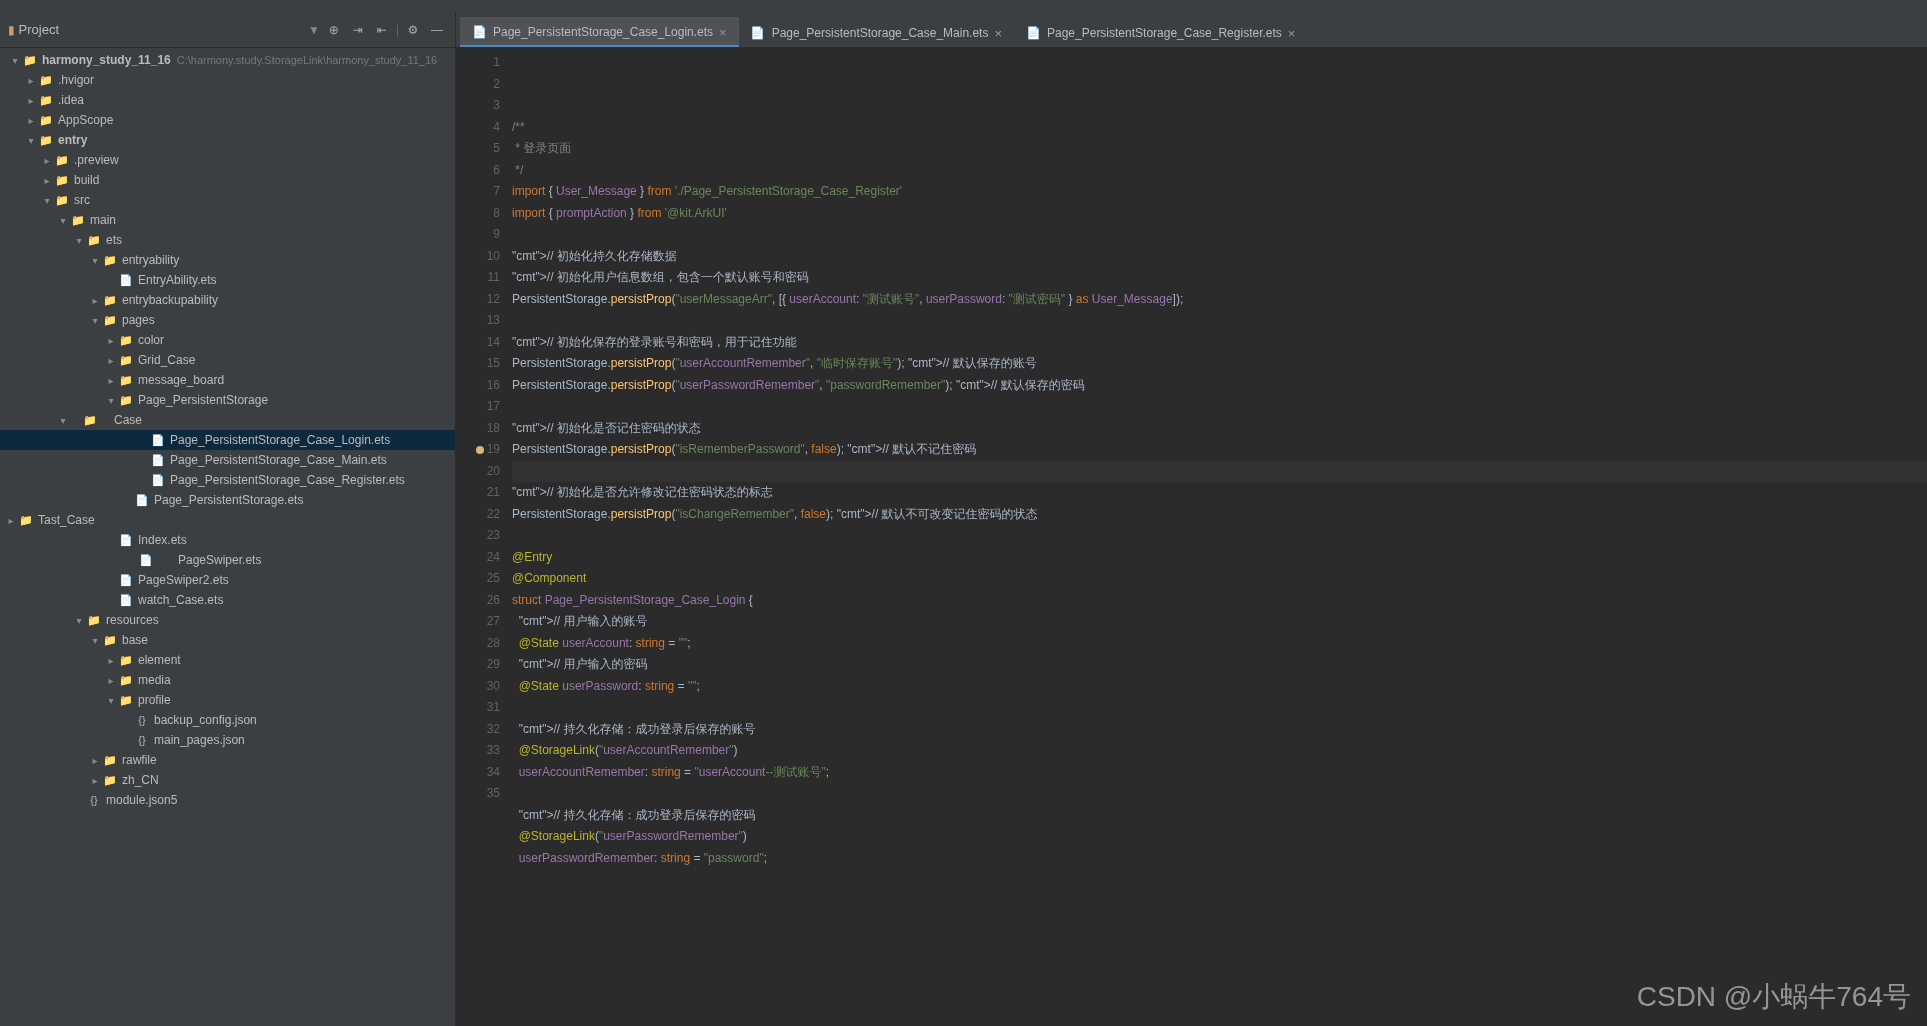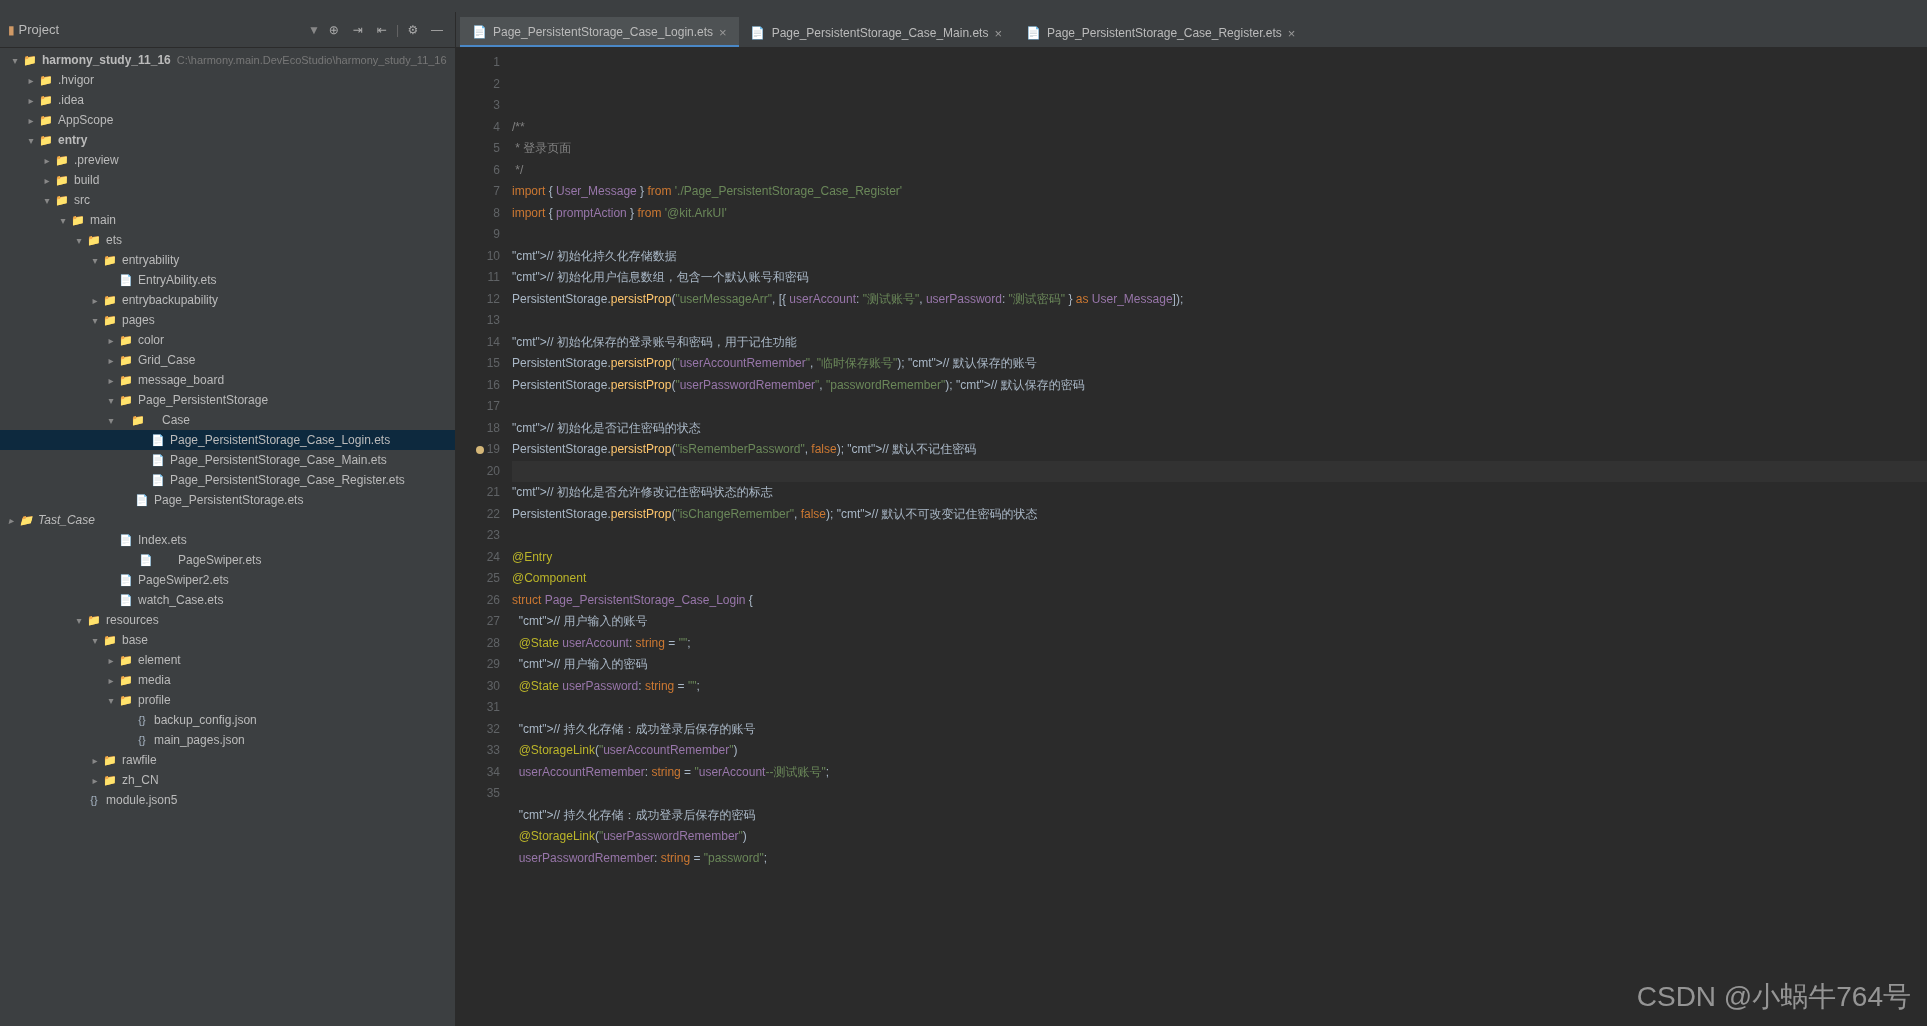--- a/index.html
+++ b/index.html
@@ -65,21 +65,21 @@
       <span class="hdr-icon">⇤</span>
       <span style="color:#666">|</span>
       <span class="hdr-icon">⚙</span>
       <span class="hdr-icon">—</span>
     </div>
     <div class="tree" id="tree">
         <div class="tree-row" style="padding-left: 8px;">
           <span class="arrow open"></span>
           <span class="ficon folder-blue"></span>
           <span class="fname bold">harmony_study_11_16</span>
-          <span class="fpath">C:\harmony.main.DevEcoStudio\harmony_study_11_16</span>
+          <span class="fpath">C:\harmony.study.StorageLink\harmony_study_11_16</span>
         </div>
         <div class="tree-row" style="padding-left: 24px;">
           <span class="arrow closed"></span>
           <span class="ficon folder"></span>
           <span class="fname">.hvigor</span>
         </div>
         <div class="tree-row" style="padding-left: 24px;">
           <span class="arrow closed"></span>
           <span class="ficon folder"></span>
           <span class="fname">.idea</span>
@@ -152,21 +152,21 @@
         <div class="tree-row" style="padding-left: 104px;">
           <span class="arrow closed"></span>
           <span class="ficon folder"></span>
           <span class="fname">message_board</span>
         </div>
         <div class="tree-row" style="padding-left: 104px;">
           <span class="arrow open"></span>
           <span class="ficon folder"></span>
           <span class="fname">Page_PersistentStorage</span>
         </div>
-        <div class="tree-row" style="padding-left: 104px; gap: 12px;">
+        <div class="tree-row" style="padding-left: 56px; gap: 12px;">
           <span class="arrow open"></span>
           <span class="ficon folder"></span>
           <span class="fname">Case</span>
         </div>
         <div class="tree-row selected" style="padding-left: 136px;">
           <span class="arrow none"></span>
           <span class="ficon ets"></span>
           <span class="fname">Page_PersistentStorage_Case_Login.ets</span>
         </div>
         <div class="tree-row" style="padding-left: 136px;">
@@ -177,21 +177,21 @@
         <div class="tree-row" style="padding-left: 136px;">
           <span class="arrow none"></span>
           <span class="ficon ets"></span>
           <span class="fname">Page_PersistentStorage_Case_Register.ets</span>
         </div>
         <div class="tree-row" style="padding-left: 120px;">
           <span class="arrow none"></span>
           <span class="ficon ets"></span>
           <span class="fname">Page_PersistentStorage.ets</span>
         </div>
-        <div class="tree-row" style=" font-style: italic;">
+        <div class="tree-row" style="">
           <span class="arrow closed"></span>
           <span class="ficon folder"></span>
           <span class="fname">Tast_Case</span>
         </div>
         <div class="tree-row" style="padding-left: 104px;">
           <span class="arrow none"></span>
           <span class="ficon ets"></span>
           <span class="fname">Index.ets</span>
         </div>
         <div class="tree-row" style="padding-left: 104px; gap: 20px;">

